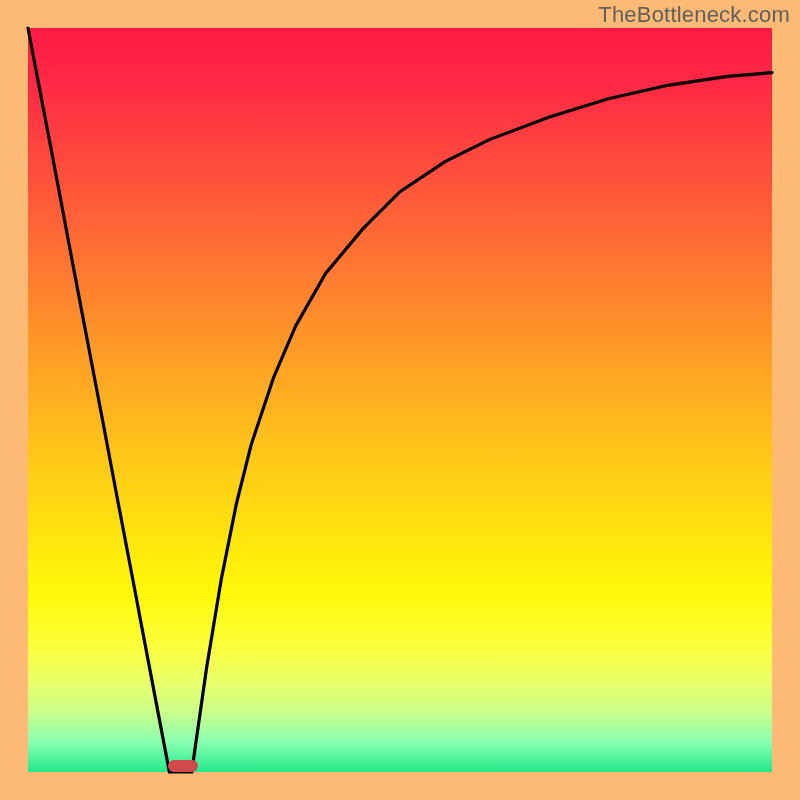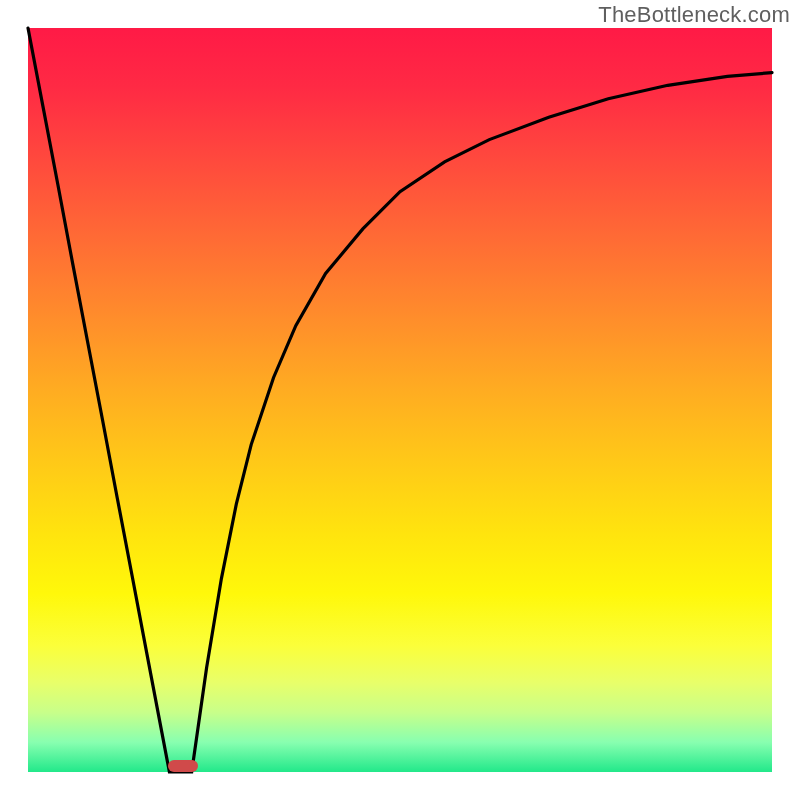--- a/index.html
+++ b/index.html
@@ -9,21 +9,21 @@
     height: 800px;
     background: #000;
     overflow: hidden;
   }
   .frame {
     position: absolute;
     left: 0;
     top: 0;
     width: 800px;
     height: 800px;
-    background: #ffffff;
+    background: #fdba74;
   }
   .plot {
     position: absolute;
     left: 28px;
     top: 28px;
     width: 744px;
     height: 744px;
     background: linear-gradient(to bottom,
       #ff1a46 0%,
       #ff2a44 8%,

